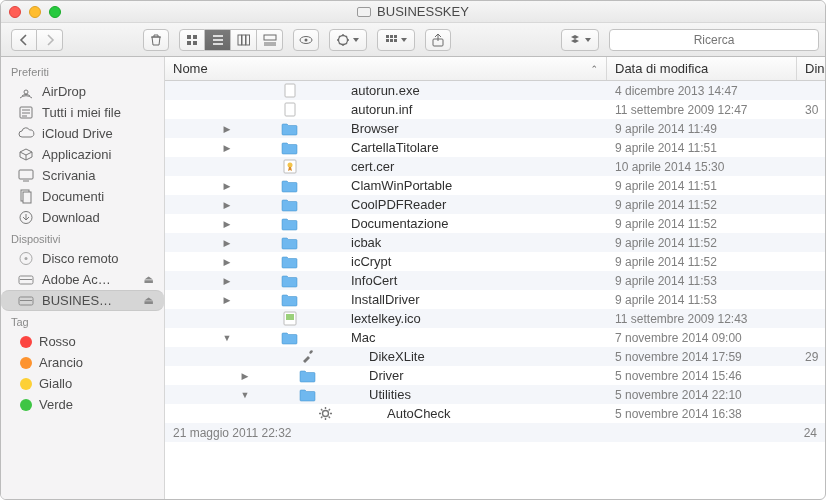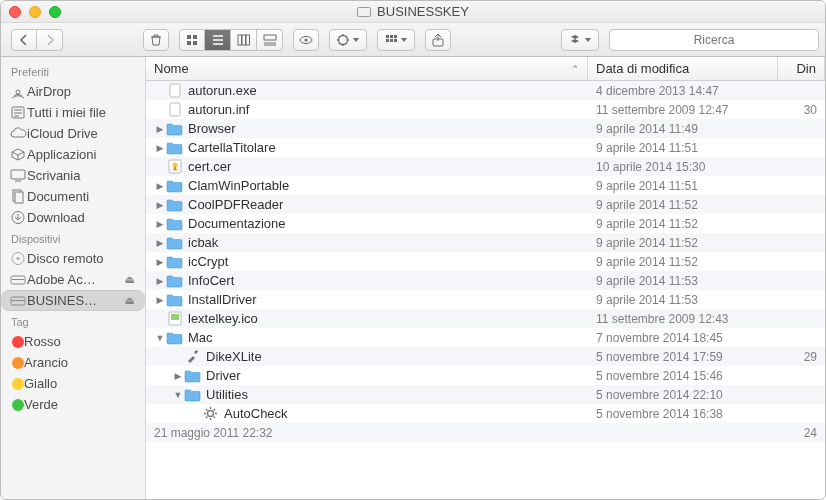--- a/index.html
+++ b/index.html
@@ -16,38 +16,38 @@
 .btn-group { display: flex; }
 .tbtn { height: 22px; min-width: 26px; background: linear-gradient(#fdfdfd,#f1f1f1); border: 1px solid #c3c3c3; display: flex; align-items: center; justify-content: center; cursor: pointer; }
 .btn-group .tbtn:first-child { border-top-left-radius: 4px; border-bottom-left-radius: 4px; }
 .btn-group .tbtn:last-child { border-top-right-radius: 4px; border-bottom-right-radius: 4px; }
 .btn-group .tbtn + .tbtn { border-left: none; }
 .tbtn.single { border-radius: 4px; }
 .tbtn.active { background: linear-gradient(#7a7a7a,#6a6a6a); }
 .search { flex: 0 0 210px; margin-left: auto; }
 .search input { width: 100%; height: 22px; border: 1px solid #c3c3c3; border-radius: 4px; text-align: center; font-size: 12px; color: #9a9a9a; background: #fff; }
 .body { display: flex; height: calc(500px - 22px - 34px); }
-.sidebar { width: 145px; background: #f5f4f5; border-right: 1px solid #d6d6d6; overflow-y: auto; padding-top: 4px; }
+.sidebar { width: 164px; background: #f5f4f5; border-right: 1px solid #d6d6d6; overflow-y: auto; padding-top: 4px; }
 .sb-head { font-size: 11px; color: #8a8a8a; padding: 5px 10px 3px; }
-.sb-item { display: flex; align-items: center; padding: 3px 10px 3px 8px; color: #4c4c4c; cursor: pointer; white-space: nowrap; overflow: hidden; }
+.sb-item { display: flex; align-items: center; gap: 7px; padding: 3px 10px 3px 16px; color: #4c4c4c; cursor: pointer; white-space: nowrap; overflow: hidden; }
 .sb-item.sel { background: #d6d6d6; border-top: 1px solid #c9c9c9; border-bottom: 1px solid #c9c9c9; padding-top: 2px; padding-bottom: 2px; border-radius: 8px; }
 .sb-ico { width: 18px; height: 15px; flex: 0 0 18px; display: flex; align-items: center; justify-content: center; color: #7a7a7a; }
 .eject { margin-left: auto; color: #888; font-size: 11px; }
 .tag-dot { width: 12px; height: 12px; border-radius: 50%; flex: 0 0 12px; margin-left: 3px; }
 .main { flex: 1; display: flex; flex-direction: column; overflow: hidden; }
 .cols { display: flex; background: linear-gradient(#fdfdfd,#f1f1f1); border-bottom: 1px solid #cfcfcf; height: 24px; font-size: 11px; color: #303030; }
 .col { display: flex; align-items: center; padding: 0 8px; border-right: 1px solid #d8d8d8; }
 .col.name { flex: 0 0 442px; }
 .col.date { flex: 0 0 190px; }
 .col.size { flex: 1; justify-content: flex-end; }
 .sort-ind { margin-left: auto; font-size: 9px; color: #666; }
 .rows { flex: 1; overflow-y: auto; }
 .row { display: flex; height: 19px; align-items: center; color: #303030; }
 .row.striped { background: #f4f6fa; }
-.rc-name { flex: 0 0 442px; display: flex; align-items: center; overflow: hidden; }
+.rc-name { flex: 0 0 442px; display: flex; align-items: center; overflow: hidden; gap: 48px; }
 .rc-date { flex: 0 0 190px; padding: 0 8px; color: #808080; font-size: 12px; }
 .rc-size { flex: 1; padding: 0 8px; text-align: right; color: #808080; font-size: 12px; }
 .disclosure { width: 12px; text-align: center; color: #7c7c7c; font-size: 9px; cursor: pointer; }
 .fico { width: 17px; height: 14px; margin-right: 5px; flex: 0 0 17px; display: flex; align-items: center; justify-content: center; }
 .pad { display: inline-block; }
 
 .svg-ico { width: 16px; height: 16px; }
 </style>
 </head>
 <body>
@@ -471,21 +471,21 @@
           <div class="rc-name">
             <span class="pad" style="width: 8px;"></span>
             <span class="disclosure">▼</span>
             <span class="fico">
               <svg width="17" height="14" viewBox="0 0 17 14">
                 <path d="M1 3a1 1 0 011-1h4l1.5 1.5H15a1 1 0 011 1V12a1 1 0 01-1 1H2a1 1 0 01-1-1z" fill="#6fb8ef" stroke="#3a8cc9" stroke-width="0.5"></path>
               </svg>
             </span>
             <span>Mac</span>
           </div>
-          <div class="rc-date">7 novembre 2014 18:45</div>
+          <div class="rc-date">7 novembre 2014 09:00</div>
           <div class="rc-size"></div>
         </div>
         <div class="row striped">
           <div class="rc-name">
             <span class="pad" style="width: 26px;"></span>
             <span class="disclosure"></span>
             <span class="fico">
               <svg width="15" height="15" viewBox="0 0 15 15">
                 <path d="M3 12l5-5 2 2-5 5zM10 5a2 2 0 113-3l-1 2z" fill="#777"></path>
               </svg>

